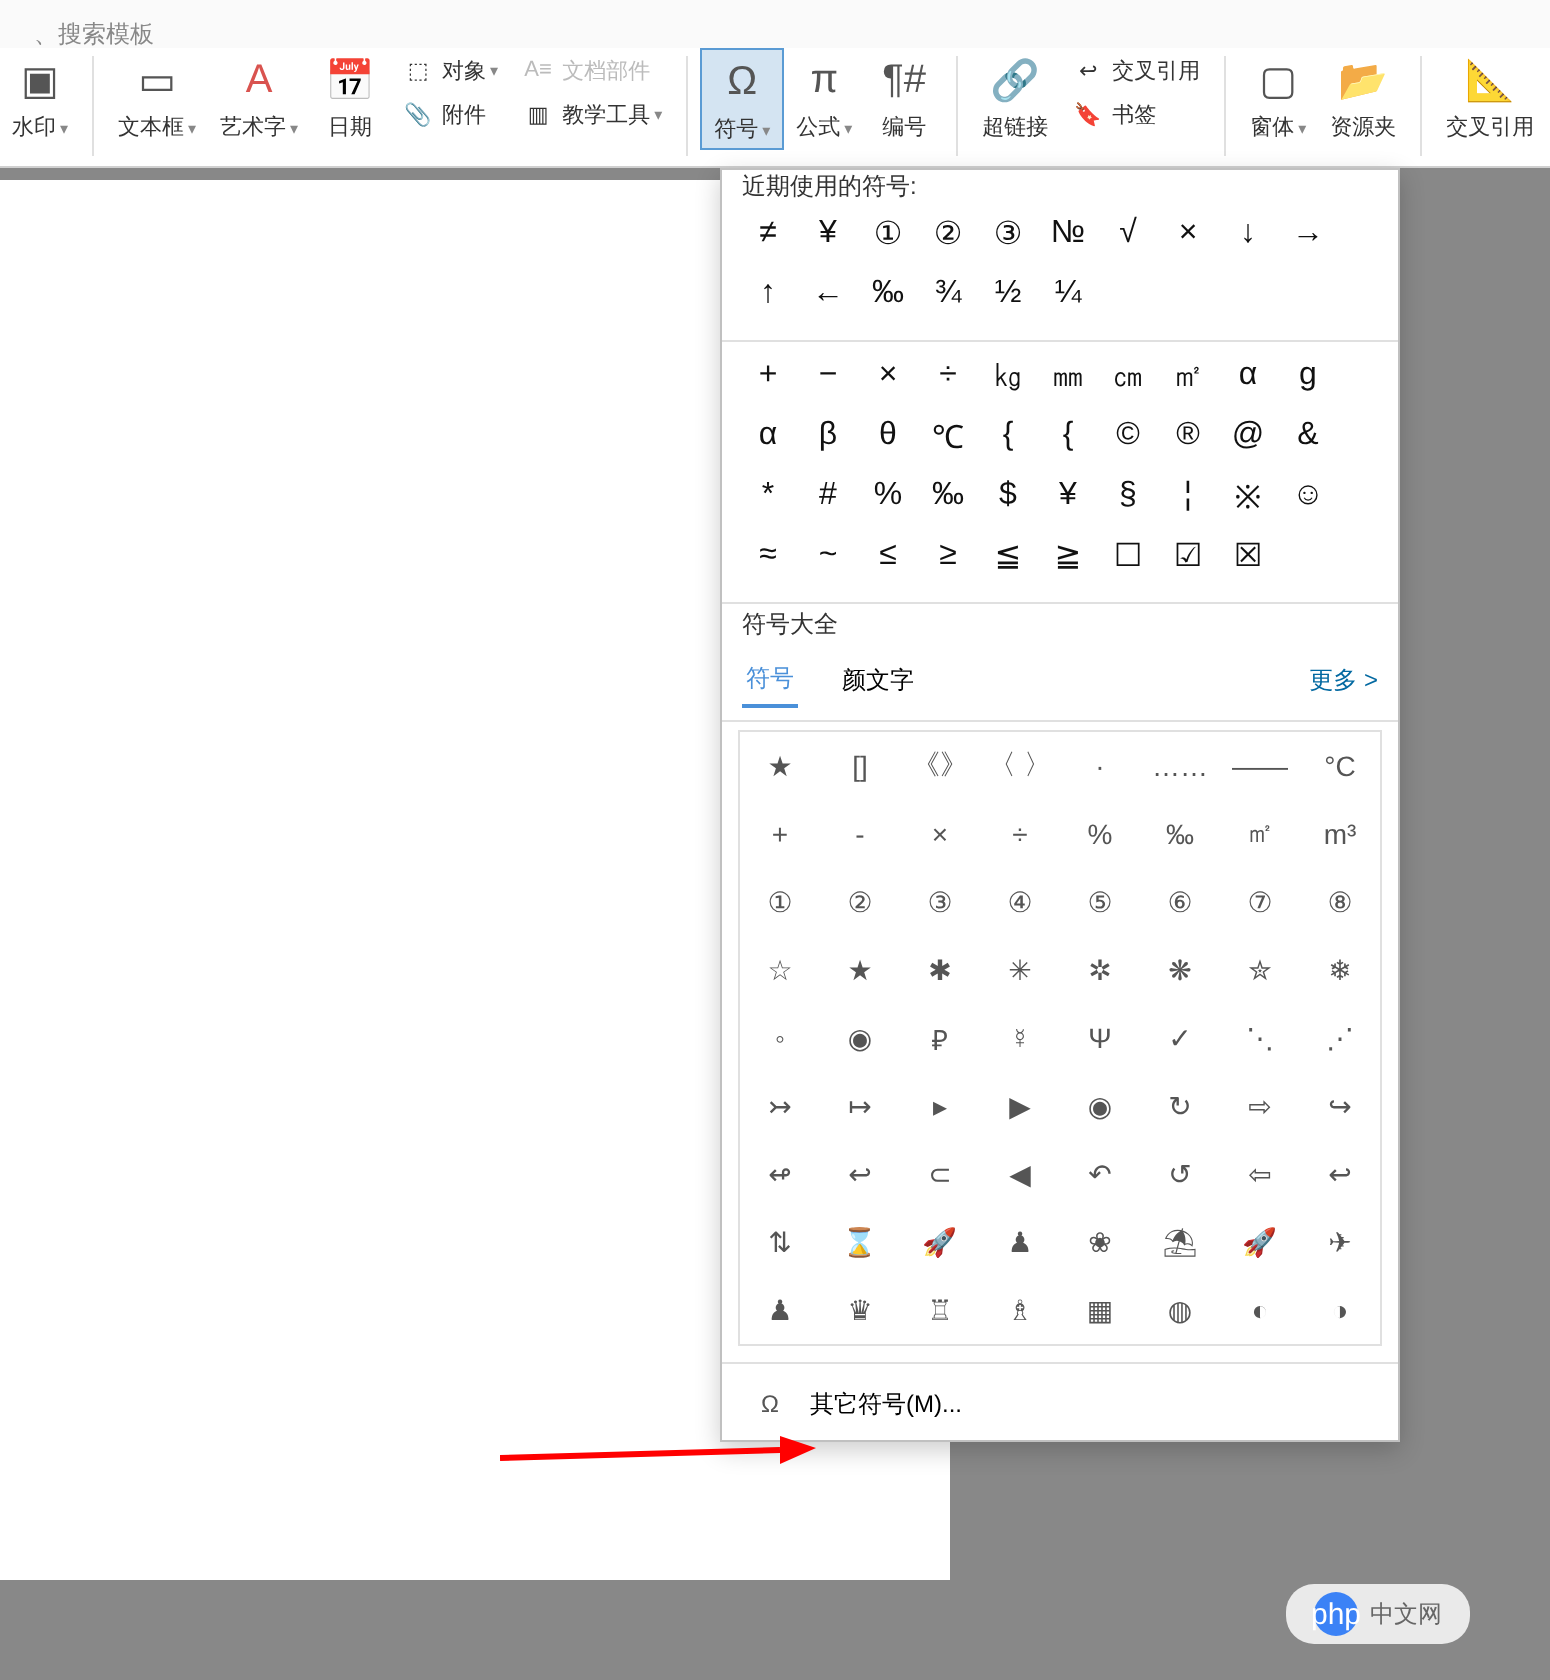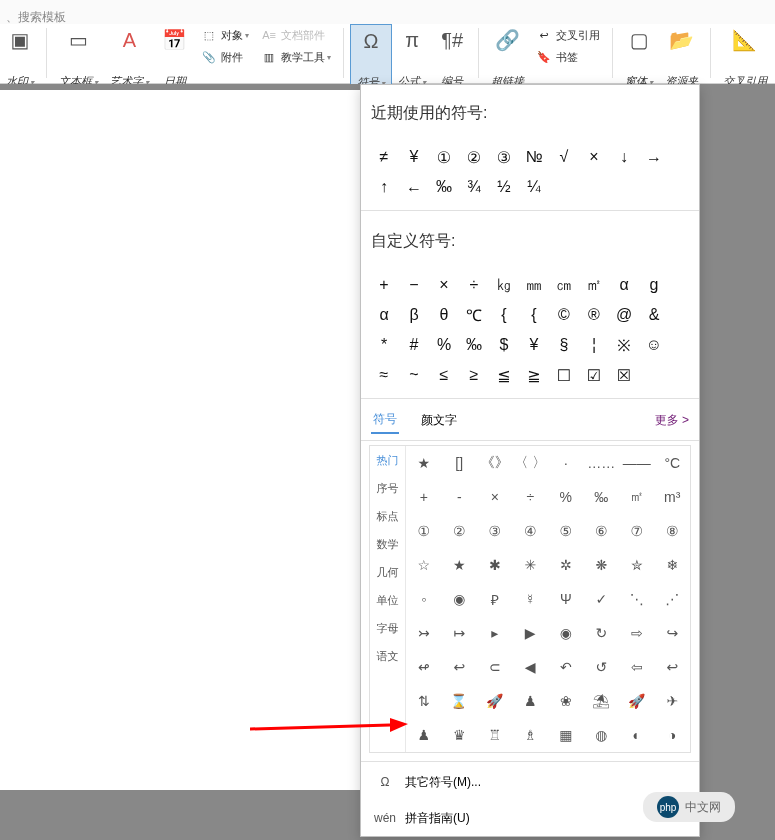--- a/index.html
+++ b/index.html
@@ -1,59 +1,59 @@
 <!DOCTYPE html>
 <html><head>
   <meta charset="utf-8">
   <style>
     * { margin: 0; padding: 0; box-sizing: border-box; font-family: "Microsoft YaHei", sans-serif; }
     body { background: #f5f5f5; width: 775px; height: 840px; position: relative; overflow: hidden; }
     
-    .search-bar { position: absolute; top: 0; left: 0; right: 0; height: 36px; display: flex; align-items: center; padding: 0 6px; font-size: 12px; color: #888; background: #fafafa; border-bottom: 1px solid #e0e0e0; }
+    .search-bar { position: absolute; top: 0; left: 0; right: 0; height: 36px; display: flex; align-items: center; padding: 0 17px; font-size: 12px; color: #888; background: #fafafa; border-bottom: 1px solid #e0e0e0; }
     
     .toolbar { position: absolute; top: 24px; left: 0; right: 0; height: 60px; background: #fff; display: flex; align-items: flex-start; border-bottom: 1px solid #d0d0d0; }
     .toolbar-separator { width: 1px; height: 50px; background: #e0e0e0; margin: 4px 6px; }
     .big-button { display: flex; flex-direction: column; align-items: center; padding: 2px 6px; cursor: pointer; }
     .big-button-icon { width: 28px; height: 28px; display: flex; align-items: center; justify-content: center; font-size: 20px; color: #555; }
-    .big-button-label { font-size: 11px; color: #333; margin-top: 20px; white-space: nowrap; font-style: italic; }
+    .big-button-label { font-size: 11px; color: #333; margin-top: 2px; white-space: nowrap; }
     .small-button { display: flex; align-items: center; padding: 2px 6px; font-size: 11px; color: #333; cursor: pointer; height: 22px; }
     .small-button-icon { width: 16px; height: 16px; margin-right: 4px; display: flex; align-items: center; justify-content: center; }
     .stacked { display: flex; flex-direction: column; }
     .dropdown-caret { font-size: 8px; color: #888; margin-left: 2px; }
     .highlighted { background: #d4e4f2; border: 1px solid #5a9bd4; }
     
     .document-area { position: absolute; top: 84px; left: 0; right: 0; bottom: 0; background: #888; }
     .page { position: absolute; top: 6px; left: 0; width: 475px; height: 700px; background: #fff; }
     
     .dropdown-panel { position: absolute; top: 84px; left: 360px; width: 340px; background: #fff; border: 1px solid #c0c0c0; box-shadow: 0 4px 12px rgba(0,0,0,0.2); z-index: 100; }
-    .panel-section-title { padding: 18px 10px; font-size: 16px; color: #333; }
+    .panel-section-title { padding: 0 10px; font-size: 12px; color: #333; }
     .symbol-row { display: flex; flex-wrap: wrap; padding: 0 8px 6px; }
     .symbol-cell { width: 30px; height: 30px; display: flex; align-items: center; justify-content: center; font-size: 16px; color: #111; cursor: pointer; }
     .section-divider { height: 1px; background: #e0e0e0; margin: 2px 0; }
     
     .tabs-row { display: flex; align-items: center; padding: 6px 10px; border-bottom: 1px solid #e0e0e0; position: relative; }
     .tab { font-size: 12px; color: #000000; cursor: pointer; padding: 4px 2px; margin-right: 20px; }
     .tab.active { color: #4a90d9; border-bottom: 2px solid #4a90d9; }
-    .more-link { position: absolute; right: 10px; font-size: 12px; color: #701a75; cursor: pointer; }
+    .more-link { position: absolute; right: 10px; font-size: 12px; color: #0369a1; cursor: pointer; }
     
     .grid-container { display: flex; border: 1px solid #e0e0e0; margin-bottom: 0; }
     .category-list { width: 36px; border-right: 1px solid #e8e8e8; }
     .category-item { height: 28px; display: flex; align-items: center; justify-content: center; font-size: 11px; color: #555; cursor: pointer; }
     .category-item.active { color: #4a90d9; }
     .symbol-grid { flex: 1; }
     .grid-row { display: flex; height: 34px; }
     .grid-cell { flex: 1; display: flex; align-items: center; justify-content: center; font-size: 14px; color: #555; cursor: pointer; }
     
     .menu-item { display: flex; align-items: center; padding: 8px 14px; font-size: 12px; cursor: pointer; }
     .menu-item-icon { width: 20px; height: 20px; margin-right: 10px; display: flex; align-items: center; justify-content: center; color: #555; }
     
     .arrow-pointer { position: absolute; top: 714px; left: 250px; z-index: 200; }
     
     .badge { position: absolute; bottom: 18px; right: 40px; background: #eaeaea; border-radius: 14px; padding: 4px 14px; display: flex; align-items: center; font-size: 12px; color: #666; z-index: 300; }
-    .badge-logo { width: 22px; height: 22px; background: #0c4a6e; border-radius: 50%; margin-right: 6px; display: flex; align-items: center; justify-content: center; color: #fff; font-size: 10px; }
+    .badge-logo { width: 22px; height: 22px; background: #3b82f6; border-radius: 50%; margin-right: 6px; display: flex; align-items: center; justify-content: center; color: #fff; font-size: 15px; }
   </style>
 </head>
 <body>
 
 <div class="search-bar">
   <span>、搜索模板</span>
 </div>
 
 <div class="toolbar">
   <div class="big-button">
@@ -157,21 +157,20 @@
       <div class="symbol-cell">↓</div>
       <div class="symbol-cell">→</div>
       <div class="symbol-cell">↑</div>
       <div class="symbol-cell">←</div>
       <div class="symbol-cell">‰</div>
       <div class="symbol-cell">¾</div>
       <div class="symbol-cell">½</div>
       <div class="symbol-cell">¼</div>
     </div>
   <div class="section-divider"></div>
-  <div class="panel-section-title">自定义符号:</div>
   <div class="symbol-row">
       <div class="symbol-cell">+</div>
       <div class="symbol-cell">−</div>
       <div class="symbol-cell">×</div>
       <div class="symbol-cell">÷</div>
       <div class="symbol-cell">㎏</div>
       <div class="symbol-cell">㎜</div>
       <div class="symbol-cell">㎝</div>
       <div class="symbol-cell">㎡</div>
       <div class="symbol-cell">α</div>
@@ -200,39 +199,30 @@
       <div class="symbol-cell">~</div>
       <div class="symbol-cell">≤</div>
       <div class="symbol-cell">≥</div>
       <div class="symbol-cell">≦</div>
       <div class="symbol-cell">≧</div>
       <div class="symbol-cell">☐</div>
       <div class="symbol-cell">☑</div>
       <div class="symbol-cell">☒</div>
     </div>
   <div class="section-divider"></div>
+  <div class="panel-section-title">符号大全</div>
 
   <div class="tabs-row">
     <div class="tab active">符号</div>
     <div class="tab">颜文字</div>
     <div class="more-link">更多 &gt;</div>
   </div>
 
   <div style="padding:4px 8px 6px">
     <div class="grid-container">
-      <div class="category-list">
-          <div class="category-item active">热门</div>
-          <div class="category-item">序号</div>
-          <div class="category-item">标点</div>
-          <div class="category-item">数学</div>
-          <div class="category-item">几何</div>
-          <div class="category-item">单位</div>
-          <div class="category-item">字母</div>
-          <div class="category-item">语文</div>
-        </div>
       <div class="symbol-grid">
           <div class="grid-row">
             <div class="grid-cell">★</div>
             <div class="grid-cell">[]</div>
             <div class="grid-cell">《》</div>
             <div class="grid-cell">〈 〉</div>
             <div class="grid-cell">·</div>
             <div class="grid-cell">……</div>
             <div class="grid-cell">——</div>
             <div class="grid-cell">°C</div>
@@ -319,24 +309,20 @@
           </div>
         </div>
     </div>
   </div>
 
   <div class="section-divider"></div>
   <div class="menu-item">
     <span class="menu-item-icon">Ω</span>
     <span>其它符号(M)...</span>
   </div>
-  <div class="menu-item">
-    <span class="menu-item-icon">wén</span>
-    <span>拼音指南(U)</span>
-  </div>
 </div>
 
 <svg class="arrow-pointer" width="160" height="30">
   <line x1="0" y1="15" x2="140" y2="11" stroke="#ff0000" stroke-width="3"></line>
   <polygon points="140,4 158,10 140,18" fill="#ff0000"></polygon>
 </svg>
 
 <div class="badge">
   <div class="badge-logo">php</div>
   <span>中文网</span>

